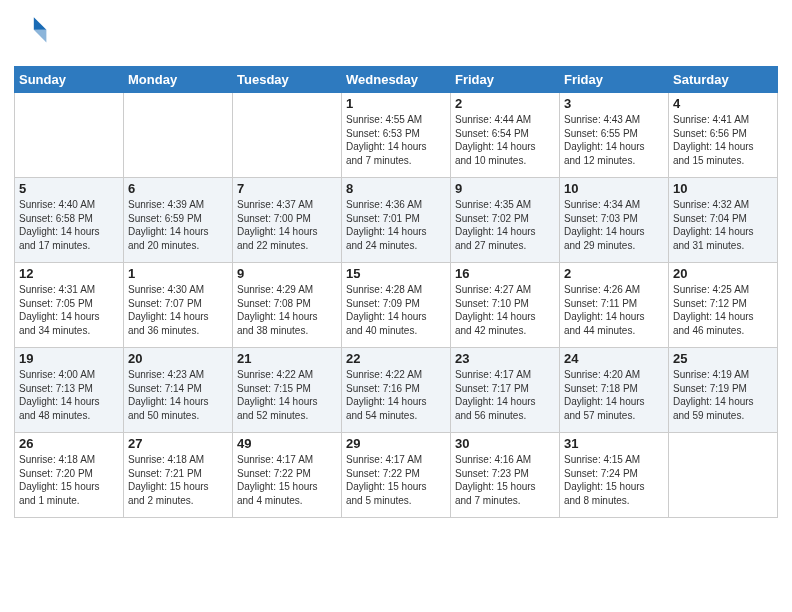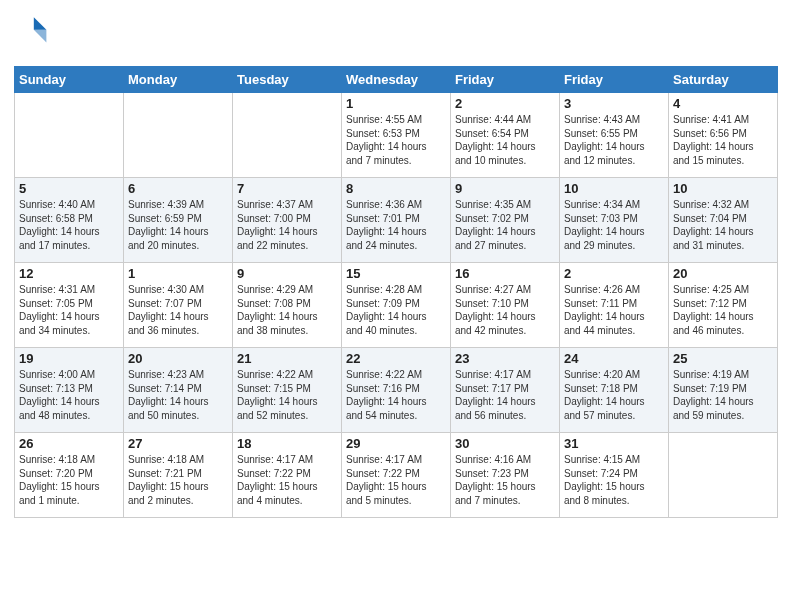--- a/index.html
+++ b/index.html
@@ -325,21 +325,21 @@
 and 1 minute.</div>
           </td>
           <td>
             <span class="day-num">27</span>
             <div class="cell-text">Sunrise: 4:18 AM
 Sunset: 7:21 PM
 Daylight: 15 hours
 and 2 minutes.</div>
           </td>
           <td>
-            <span class="day-num">18</span>
+            <span class="day-num">49</span>
             <div class="cell-text">Sunrise: 4:17 AM
 Sunset: 7:22 PM
 Daylight: 15 hours
 and 4 minutes.</div>
           </td>
           <td>
             <span class="day-num">29</span>
             <div class="cell-text">Sunrise: 4:17 AM
 Sunset: 7:22 PM
 Daylight: 15 hours

